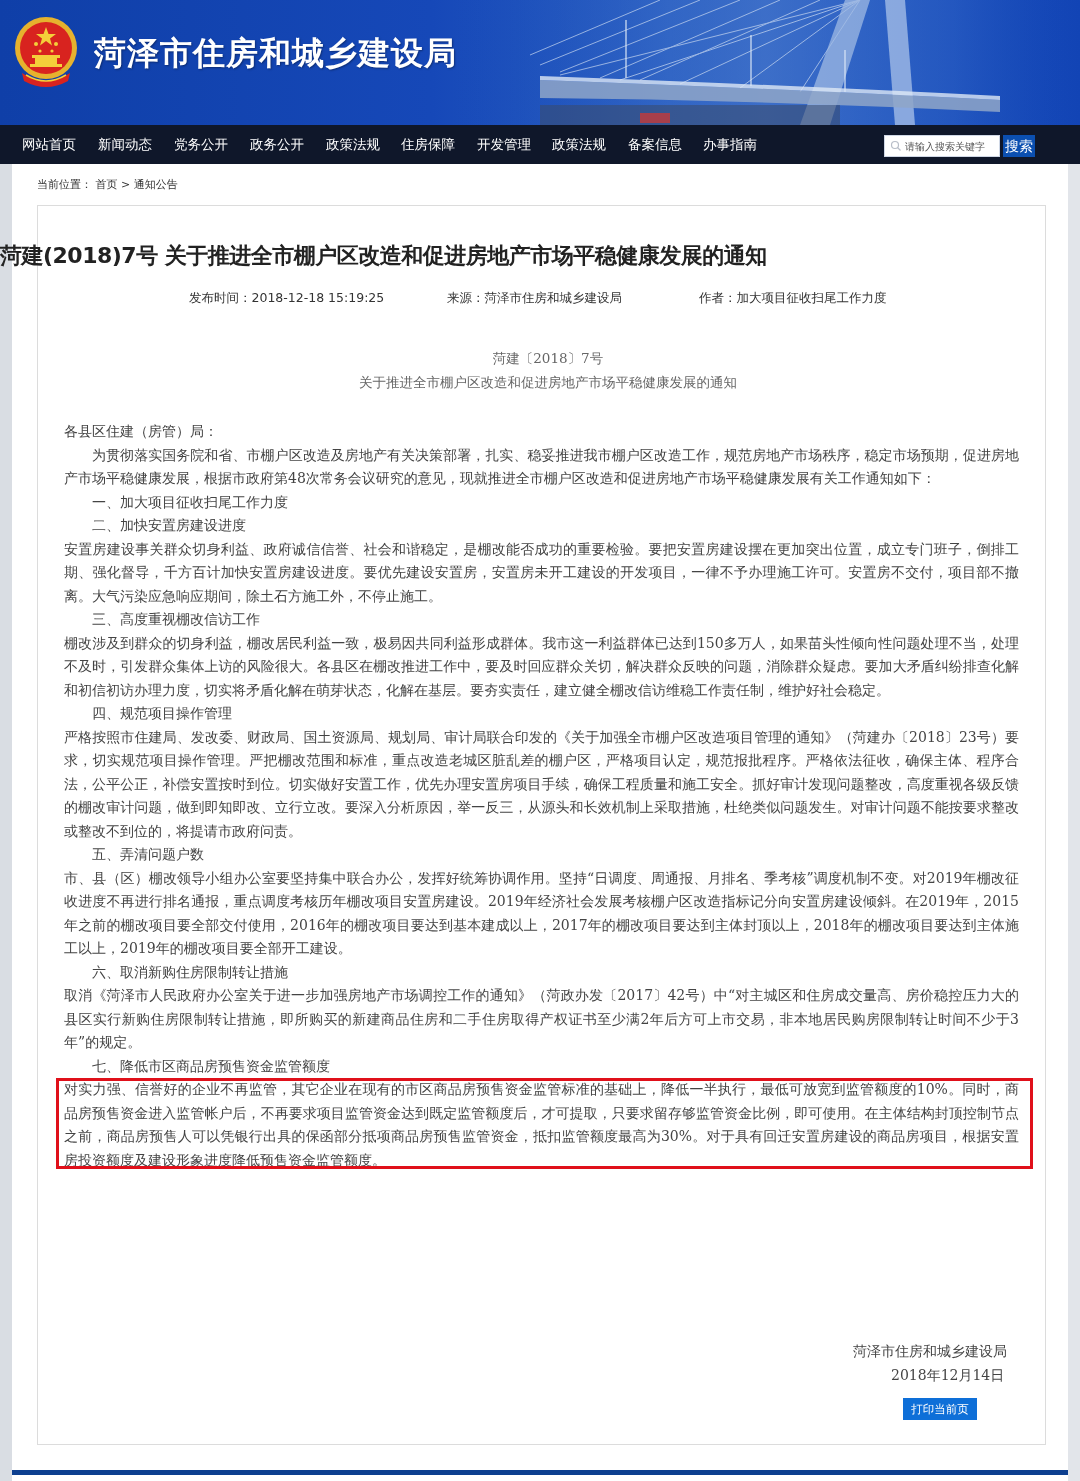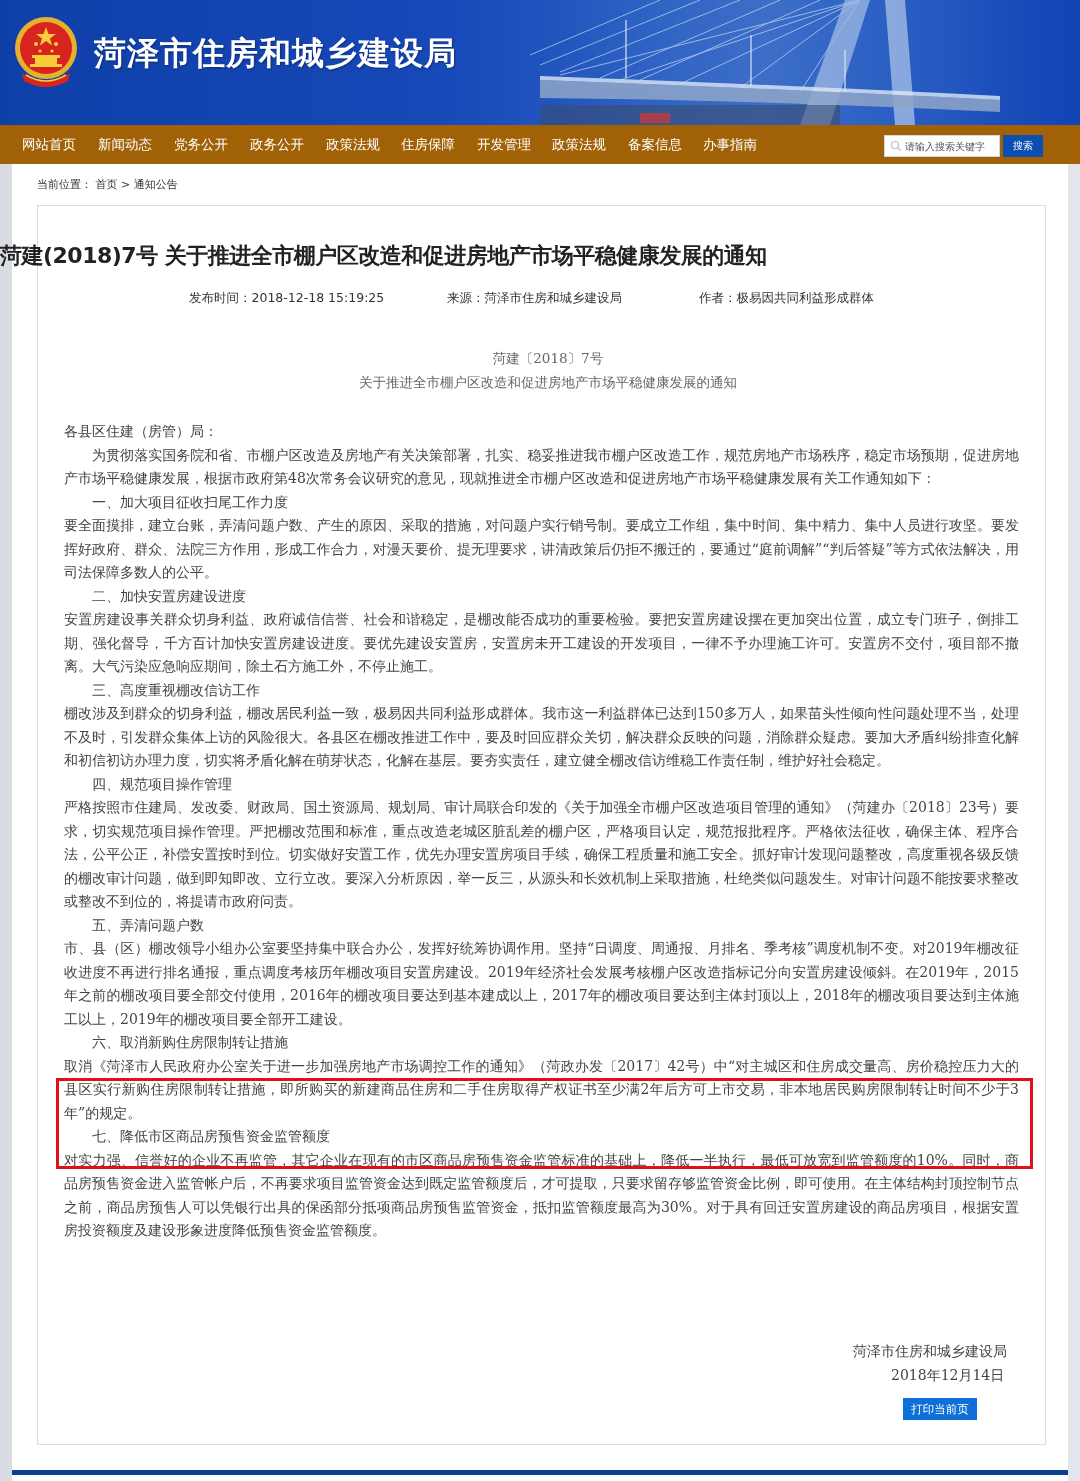--- a/index.html
+++ b/index.html
@@ -19,40 +19,40 @@
     .site-title {
       position: absolute; left: 94px; top: 32px;
       font-family: "DejaVu Sans", sans-serif; font-weight: bold;
       font-size: 32px; letter-spacing: 1px; color: #ffffff;
       text-shadow: 1px 1px 2px rgba(0,0,0,0.35);
     }
 
     
     .navbar {
       position: absolute; left: 0; top: 125px; width: 1080px; height: 39px;
-      background: #a16207;
+      background: #0f172a;
     }
     .nav-item {
       position: absolute; top: 0; height: 39px; line-height: 39px;
       font-size: 13.5px; color: #ffffff; cursor: pointer; white-space: nowrap;
     }
     .search-box {
       position: absolute; left: 884px; top: 135px; width: 116px; height: 22px;
       background: #ffffff; border: 1px solid #d0d8e6; padding-left: 48px;
     }
     .search-icon { position: absolute; left: 5px; top: 4px; width: 12px; height: 12px; }
     .search-input {
       position: absolute; left: 20px; top: 0; width: 94px; height: 20px;
       border: none; outline: none; background: transparent;
       font-size: 10px; color: #666; font-family: "DejaVu Sans", sans-serif;
     }
     .search-input::placeholder { color: #555; }
     .search-btn {
-      position: absolute; left: 1003px; top: 135px; width: 40px; height: 22px;
-      background: #0b4fb0; color: #fff; font-size: 10px; line-height: 22px; text-align: center;
+      position: absolute; left: 1003px; top: 135px; width: 32px; height: 22px;
+      background: #0b4fb0; color: #fff; font-size: 14px; line-height: 22px; text-align: center;
       border: none; cursor: pointer;
     }
 
     
     .left-rail { position: absolute; left: 0; top: 164px; width: 12px; height: 1317px; background: #d9dde3; }
     .right-rail { position: absolute; left: 1068px; top: 164px; width: 12px; height: 1317px; background: #e2e5ea; }
 
     .breadcrumb {
       position: absolute; left: 37px; top: 177px; font-size: 11px; color: #333; white-space: nowrap;
     }
@@ -193,31 +193,30 @@
   <a>首页</a>
   <span>&gt;</span>
   <a>通知公告</a>
 </div>
 
 <div class="article-box"></div>
 
 <h1 class="article-title">菏建(2018)7号 关于推进全市棚户区改造和促进房地产市场平稳健康发展的通知</h1>
 <div class="meta" style="left:189px">发布时间：2018-12-18 15:19:25</div>
 <div class="meta" style="left:447px">来源：菏泽市住房和城乡建设局</div>
-<div class="meta" style="left:699px">作者：极易因共同利益形成群体</div>
+<div class="meta" style="left:699px">作者：加大项目征收扫尾工作力度</div>
 
 <div class="doc-no">菏建〔2018〕7号</div>
 <div class="doc-subtitle">关于推进全市棚户区改造和促进房地产市场平稳健康发展的通知</div>
 
 <div class="body-text" style="top:420px">
   <p>各县区住建（房管）局：</p>
   <p class="indent">为贯彻落实国务院和省、市棚户区改造及房地产有关决策部署，扎实、稳妥推进我市棚户区改造工作，规范房地产市场秩序，稳定市场预期，促进房地产市场平稳健康发展，根据市政府第48次常务会议研究的意见，现就推进全市棚户区改造和促进房地产市场平稳健康发展有关工作通知如下：</p>
 
   <p class="indent">一、加大项目征收扫尾工作力度</p>
-  <p>要全面摸排，建立台账，弄清问题户数、产生的原因、采取的措施，对问题户实行销号制。要成立工作组，集中时间、集中精力、集中人员进行攻坚。要发挥好政府、群众、法院三方作用，形成工作合力，对漫天要价、提无理要求，讲清政策后仍拒不搬迁的，要通过“庭前调解”“判后答疑”等方式依法解决，用司法保障多数人的公平。</p>
 
   <p class="indent">二、加快安置房建设进度</p>
   <p>安置房建设事关群众切身利益、政府诚信信誉、社会和谐稳定，是棚改能否成功的重要检验。要把安置房建设摆在更加突出位置，成立专门班子，倒排工期、强化督导，千方百计加快安置房建设进度。要优先建设安置房，安置房未开工建设的开发项目，一律不予办理施工许可。安置房不交付，项目部不撤离。大气污染应急响应期间，除土石方施工外，不停止施工。</p>
 
   <p class="indent">三、高度重视棚改信访工作</p>
   <p>棚改涉及到群众的切身利益，棚改居民利益一致，极易因共同利益形成群体。我市这一利益群体已达到150多万人，如果苗头性倾向性问题处理不当，处理不及时，引发群众集体上访的风险很大。各县区在棚改推进工作中，要及时回应群众关切，解决群众反映的问题，消除群众疑虑。要加大矛盾纠纷排查化解和初信初访办理力度，切实将矛盾化解在萌芽状态，化解在基层。要夯实责任，建立健全棚改信访维稳工作责任制，维护好社会稳定。</p>
 
   <p class="indent">四、规范项目操作管理</p>
   <p>严格按照市住建局、发改委、财政局、国土资源局、规划局、审计局联合印发的《关于加强全市棚户区改造项目管理的通知》（菏建办〔2018〕23号）要求，切实规范项目操作管理。严把棚改范围和标准，重点改造老城区脏乱差的棚户区，严格项目认定，规范报批程序。严格依法征收，确保主体、程序合法，公平公正，补偿安置按时到位。切实做好安置工作，优先办理安置房项目手续，确保工程质量和施工安全。抓好审计发现问题整改，高度重视各级反馈的棚改审计问题，做到即知即改、立行立改。要深入分析原因，举一反三，从源头和长效机制上采取措施，杜绝类似问题发生。对审计问题不能按要求整改或整改不到位的，将提请市政府问责。</p>
 

